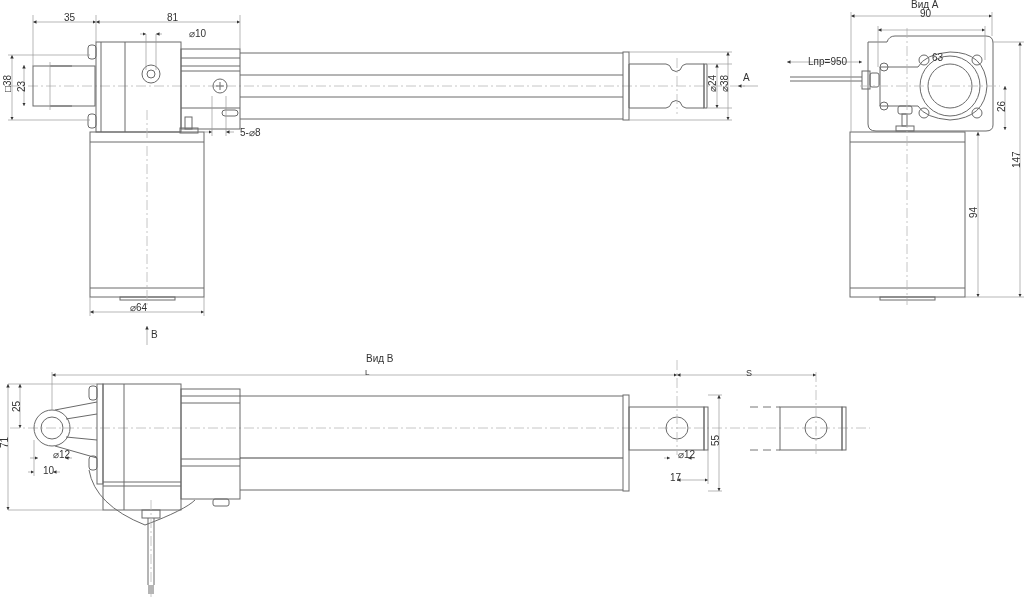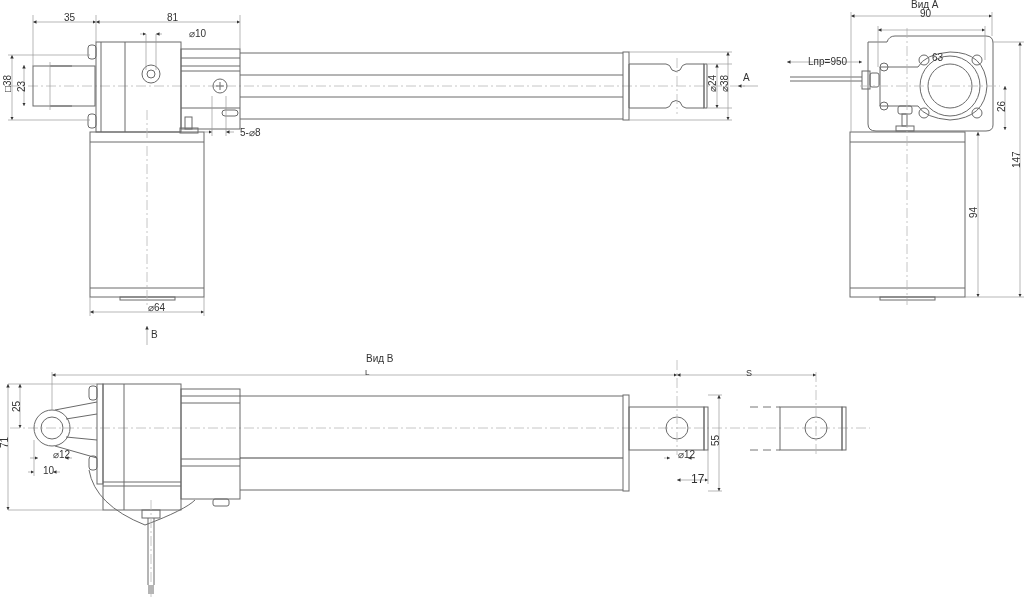--- a/index.html
+++ b/index.html
@@ -210,33 +210,33 @@
 
 <div class="lbl" style="left:64px;top:13px;">35</div>
 <div class="lbl" style="left:167px;top:13px;">81</div>
 <div class="lbl" style="left:189px;top:29px;">⌀10</div>
 <div class="lbl rot" style="left:3px;top:92px;">□38</div>
 <div class="lbl rot" style="left:17px;top:92px;">23</div>
 <div class="lbl rot" style="left:708px;top:92px;">⌀24</div>
 <div class="lbl rot" style="left:720px;top:92px;">⌀38</div>
 <div class="lbl" style="left:743px;top:73px;">A</div>
 <div class="lbl" style="left:240px;top:128px;text-align:right;">5-⌀8</div>
-<div class="lbl" style="left:148px;top:303px;">⌀64</div>
+<div class="lbl" style="left:130px;top:303px;">⌀64</div>
 <div class="lbl" style="left:151px;top:330px;">B</div>
 
 <div class="lbl" style="left:911px;top:0px;">Вид А</div>
 <div class="lbl" style="left:920px;top:9px;">90</div>
 <div class="lbl" style="left:932px;top:23px;margin-top:30px;">63</div>
 <div class="lbl" style="left:808px;top:57px;">Lпр=950</div>
 <div class="lbl rot" style="left:997px;top:112px;">26</div>
 <div class="lbl rot" style="left:969px;top:218px;">94</div>
 <div class="lbl rot" style="left:1012px;top:168px;">147</div>
 
 <div class="lbl" style="left:366px;top:354px;">Вид В</div>
 <div class="lbl" style="left:365px;top:369px;font-size:8px;">L</div>
 <div class="lbl" style="left:746px;top:369px;font-size:9px;">S</div>
 <div class="lbl rot" style="left:12px;top:412px;">25</div>
 <div class="lbl rot" style="left:0px;top:448px;">71</div>
 <div class="lbl" style="left:53px;top:450px;">⌀12</div>
 <div class="lbl" style="left:43px;top:466px;">10</div>
 <div class="lbl rot" style="left:711px;top:446px;">55</div>
 <div class="lbl" style="left:678px;top:450px;">⌀12</div>
-<div class="lbl" style="left:691px;top:473px;font-size:12px;">17</div>
+<div class="lbl" style="left:670px;top:473px;font-size:10px;">17</div>
 
 </body></html>

